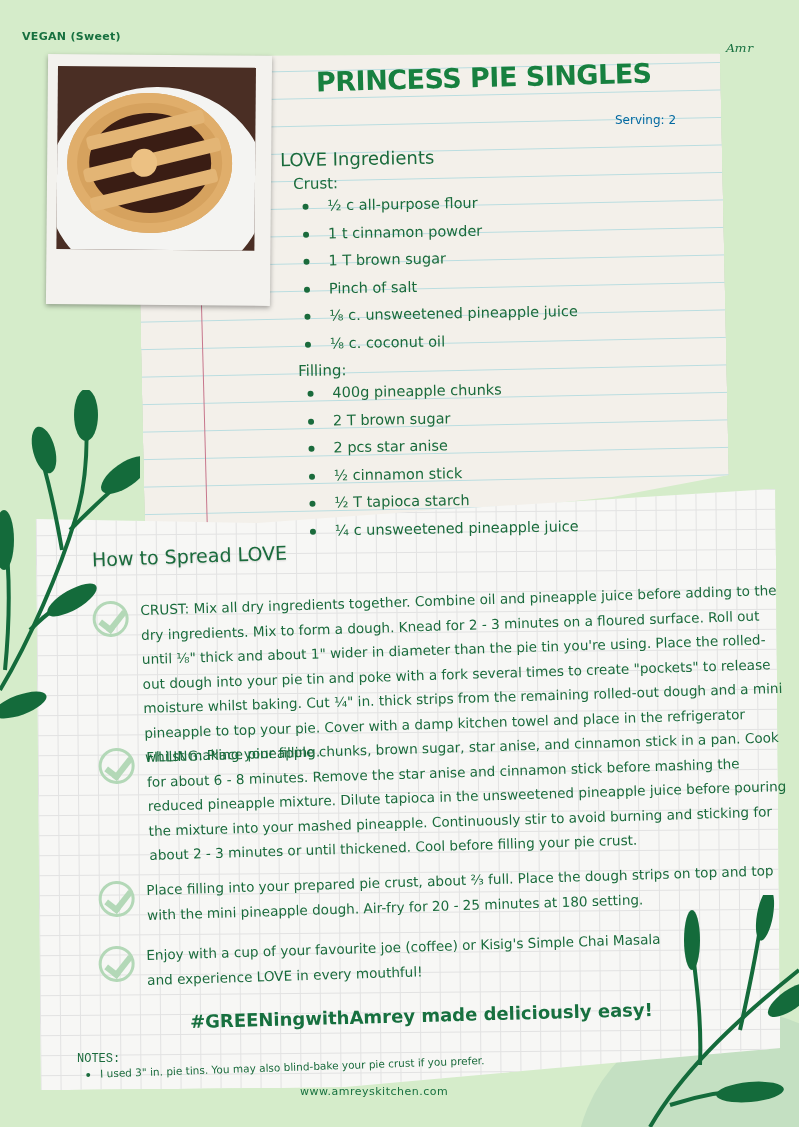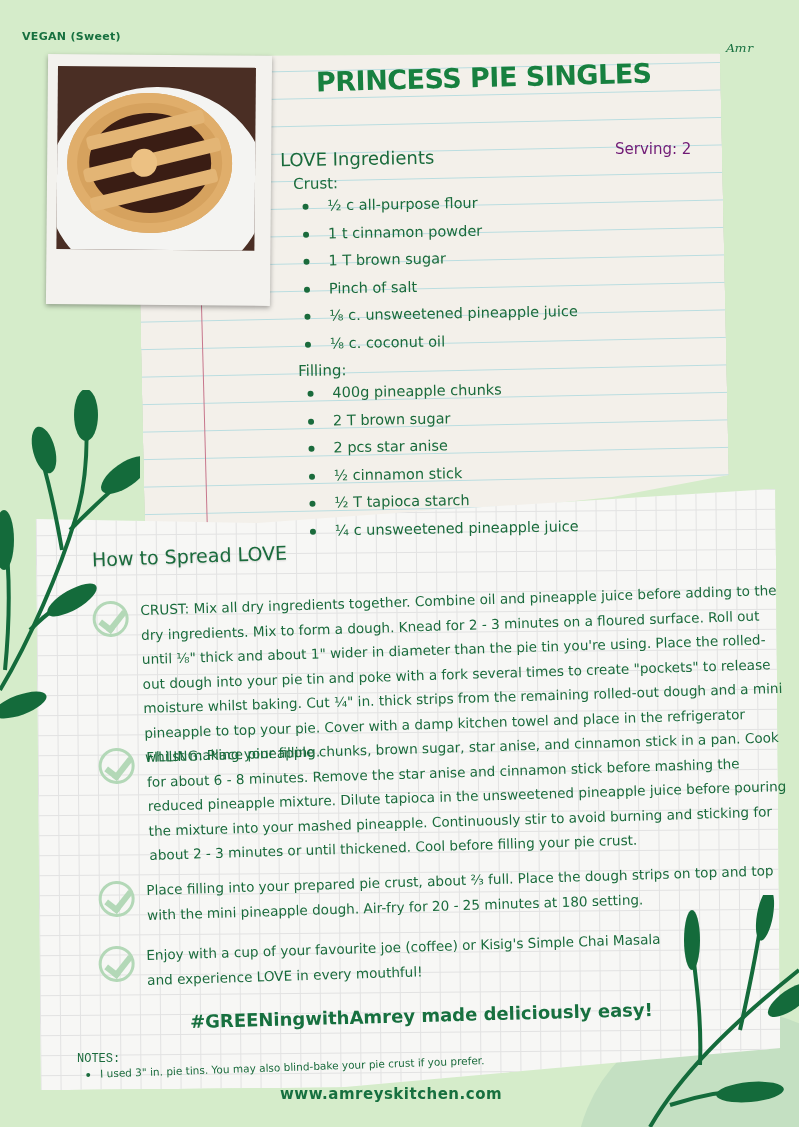--- a/index.html
+++ b/index.html
@@ -86,23 +86,22 @@
     border-radius: 50%; background: #ecc183;
   }
 
   
   .recipe-title {
     left: 316px; top: 62px; font-size: 27px; font-weight: bold;
     font-family: "DejaVu Sans", sans-serif; color: #17803f;
     transform: rotate(-1.5deg); letter-spacing: -0.5px;
   }
   .serving {
-    left: 615px; top: 113px; font-size: 15px; color: #701a75;
+    left: 615px; top: 113px; font-size: 12px; color: #0369a1;
     font-family: "DejaVu Sans", sans-serif;
-    margin-top: 27px;
   }
   .ingredients-heading {
     left: 280px; top: 148px; font-size: 18px; color: #1a6b3c;
     transform: rotate(-1deg);
   }
   .sub-heading {
     font-size: 15px; color: #1a6b3c;
   }
   .ing-list { list-style: none; }
   .ing-list li {
@@ -147,21 +146,21 @@
   .notes-label { left: 77px; top: 1052px; font-size: 12px; color: #1a6b3c; font-family: Liberation Mono, monospace; }
   .notes-item {
     left: 86px; top: 1068px; font-size: 10.5px; color: #1a6b3c;
     transform: rotate(-2deg); transform-origin: left top; white-space: nowrap;
   }
   .notes-item .bullet {
     display: inline-block; width: 4px; height: 4px; border-radius: 50%;
     background: #1a6b3c; margin-right: 10px; vertical-align: middle;
   }
   .website {
-    left: 280px; top: 1085px; font-size: 15px; font-weight: bold; color: #17703f;
+    left: 300px; top: 1085px; font-size: 11px; font-weight: normal; color: #17703f;
     font-family: "DejaVu Sans", sans-serif; letter-spacing: 0.5px;
   }
 
   
   .circle-deco {
     left: 575px; top: 1010px; width: 320px; height: 320px; border-radius: 50%;
     background: #c4e0c2;
   }
   svg.leaf { position: absolute; }
 </style>

